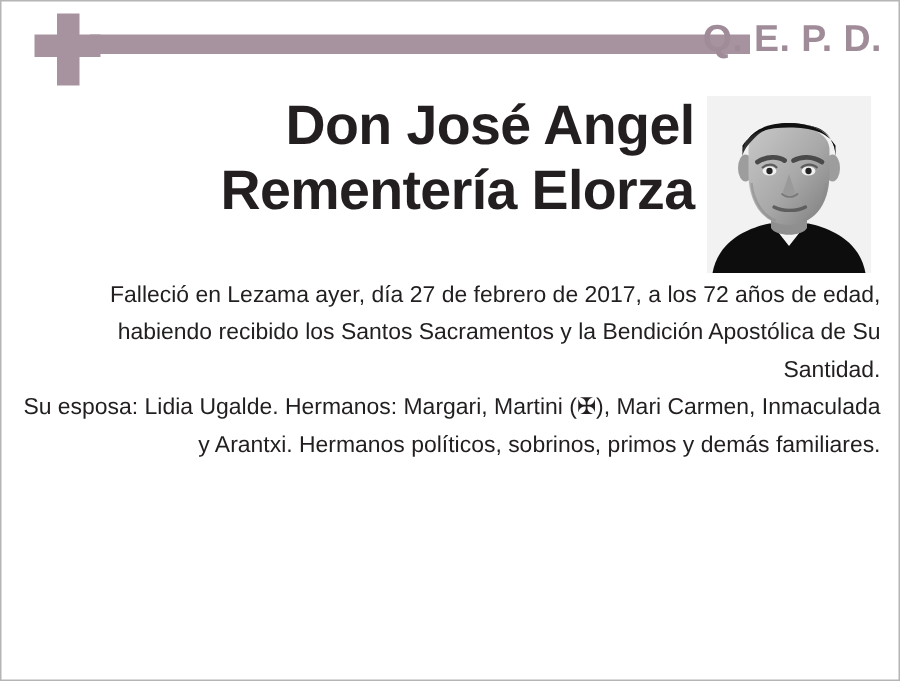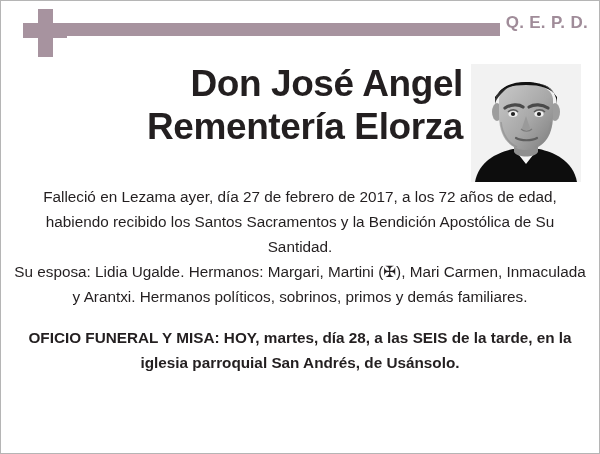--- a/index.html
+++ b/index.html
@@ -60,21 +60,21 @@
     top: 22px;
     width: 440px;
     height: 13px;
     background: #a7939f;
   }
 
   .qepd {
     position: absolute;
     right: 11px;
     top: 13px;
-    font-size: 17px;
+    font-size: 25px;
     font-weight: bold;
     letter-spacing: 0.3px;
     color: #a08c99;
     line-height: 1;
     white-space: nowrap;
   }
 
   
   .name-row {
     position: relative;
@@ -110,21 +110,21 @@
   
   .body-text {
     padding: 0 12px;
   }
 
   .para {
     margin: 0 0 0 0;
     font-size: 15.3px;
     line-height: 1.63;
     color: #231f20;
-    text-align: center;
+    text-align: right;
   }
   .para + .para {
   }
   .para.bold {
     font-weight: bold;
     margin-top: 16px;
   }
 
   .footer-line {
     position: absolute;
@@ -204,17 +204,16 @@
           <path d="M30 58 C31 70 38 80 46 83" stroke="#8c8c8c" stroke-width="1.6" fill="none" opacity="0.6"></path>
           <path d="M80 58 C79 70 72 80 64 83" stroke="#8c8c8c" stroke-width="1.6" fill="none" opacity="0.6"></path>
         </g>
       </svg>
     </div>
   </div>
 
   <div class="body-text">
     <p class="para">Falleció en Lezama ayer, día 27 de febrero de 2017, a los 72 años  de edad, habiendo recibido los Santos Sacramentos y la Bendición Apostólica de Su Santidad.</p>
     <p class="para">Su esposa: Lidia Ugalde. Hermanos: Margari, Martini (✠), Mari Carmen, Inmaculada y Arantxi. Hermanos políticos, sobrinos, primos y demás familiares.</p>
-    <p class="para bold">OFICIO FUNERAL Y MISA: HOY, martes, día 28, a las SEIS de la tarde, en la iglesia parroquial San Andrés, de Usánsolo.</p>
   </div>
 
 
 </div>
 
 </body></html>

